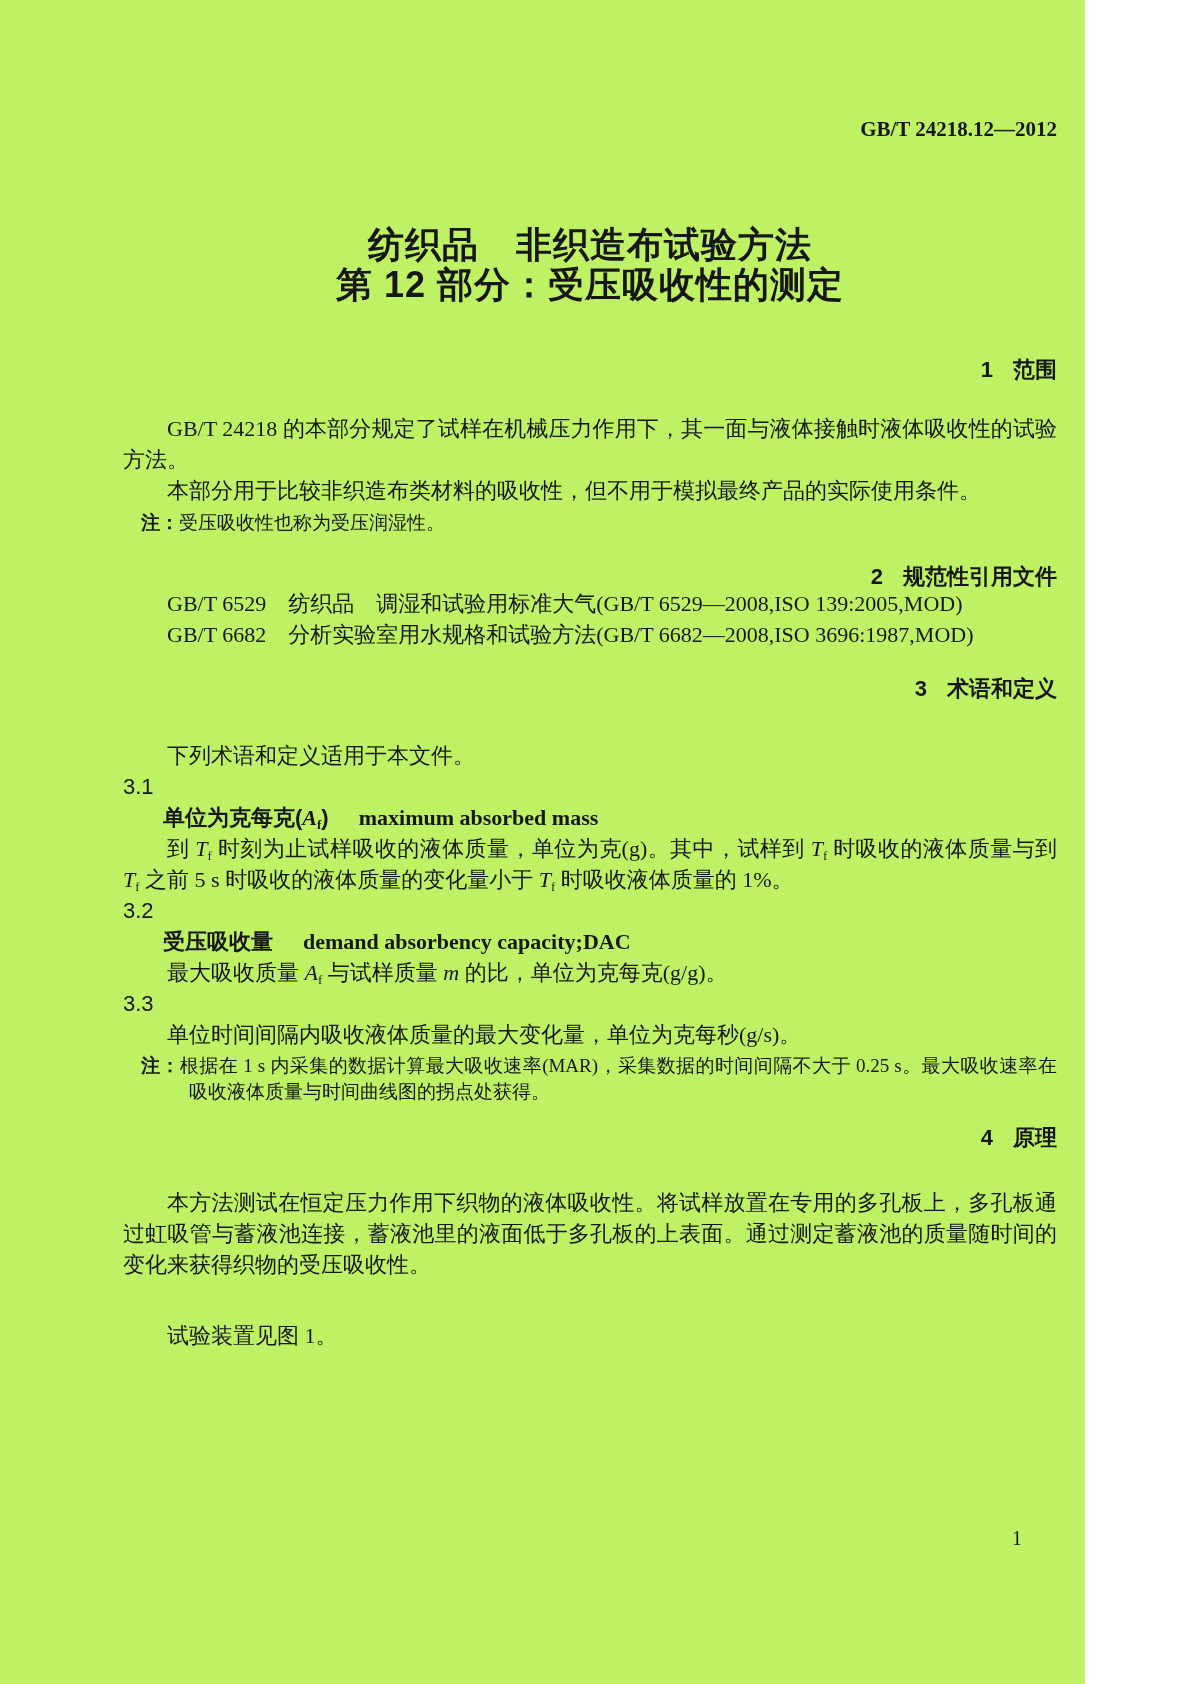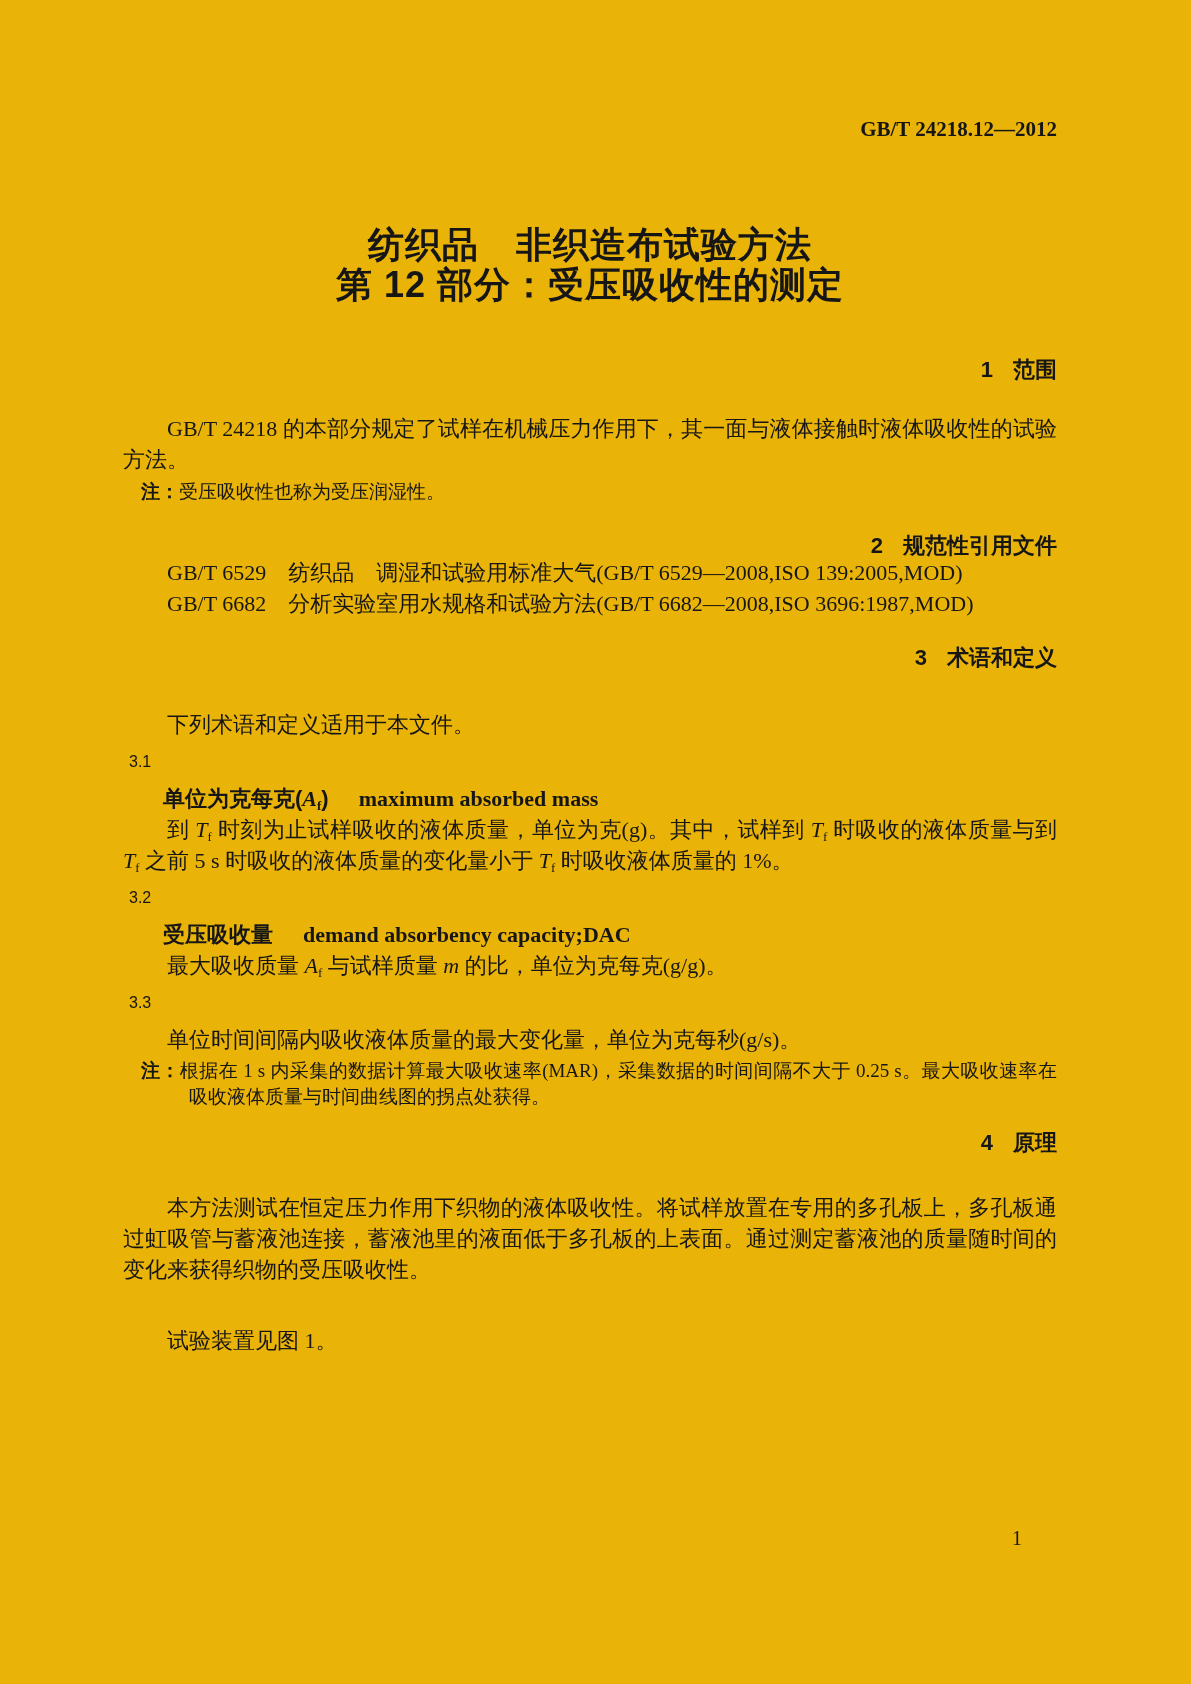--- a/index.html
+++ b/index.html
@@ -3,21 +3,21 @@
 <meta charset="utf-8">
 <style>
   html,body{margin:0;padding:0;}
   body{
     width:1191px;height:1684px;
     background:#ffffff;
     color:#161616;
     font-family:"Liberation Serif","DejaVu Serif",serif;
     -webkit-font-smoothing:antialiased;
   }
-  .page{position:relative;width:1191px;height:1684px;background:#eab308;overflow:hidden;text-decoration:underline;}
+  .page{position:relative;width:1085px;height:1684px;background:#bef264;overflow:hidden;text-decoration:underline;}
   .content{position:absolute;left:123px;top:0;width:934px;}
 
   .doc-code{
     margin-top:118px;
     text-align:right;
     font-weight:bold;
     font-size:21px;line-height:22px;
     font-family:"Liberation Serif","DejaVu Serif",serif;
   }
   .doc-title{
@@ -35,23 +35,23 @@
     font-size:22px;line-height:22px;text-align:right;
   }
   .sec-num{display:inline-block;margin-right:20px;}
   .body-p{
     margin:0;
     font-size:22px;line-height:31px;
     text-align:justify;
   }
   .indent{text-indent:44px;}
   .sub-num{
-    margin:6px;
+    margin:0;
     font-family:"Liberation Sans","DejaVu Sans",sans-serif;
-    font-size:16px;line-height:31px;
+    font-size:22px;line-height:31px;
   }
   .term-line{
     margin:0;
     font-size:22px;line-height:31px;
     text-indent:40px;
   }
   .note{
     margin:0 0 0 18px;
     padding-left:48px;
     text-indent:-48px;
@@ -91,20 +91,21 @@
 
     <div class="doc-title">
       <div>纺织品　非织造布试验方法</div>
       <div>第 12 部分：受压吸收性的测定</div>
     </div>
 
     <h2 class="sec-h mt54">
       <span class="sec-num">1</span><span>范围</span>
     </h2>
     <p class="body-p indent mt32">GB/T 24218 的本部分规定了试样在机械压力作用下，其一面与液体接触时液体吸收性的试验方法。</p>
+    <p class="body-p indent">本部分用于比较非织造布类材料的吸收性，但不用于模拟最终产品的实际使用条件。</p>
     <p class="note mt4"><span class="note-label">注：</span><span>受压吸收性也称为受压润湿性。</span></p>
 
     <h2 class="sec-h mt30">
       <span class="sec-num">2</span><span>规范性引用文件</span>
     </h2>
     <p class="body-p indent">GB/T 6529　纺织品　调湿和试验用标准大气(GB/T 6529—2008,ISO 139:2005,MOD)</p>
     <p class="body-p indent">GB/T 6682　分析实验室用水规格和试验方法(GB/T 6682—2008,ISO 3696:1987,MOD)</p>
 
     <h2 class="sec-h mt28">
       <span class="sec-num">3</span><span>术语和定义</span>

